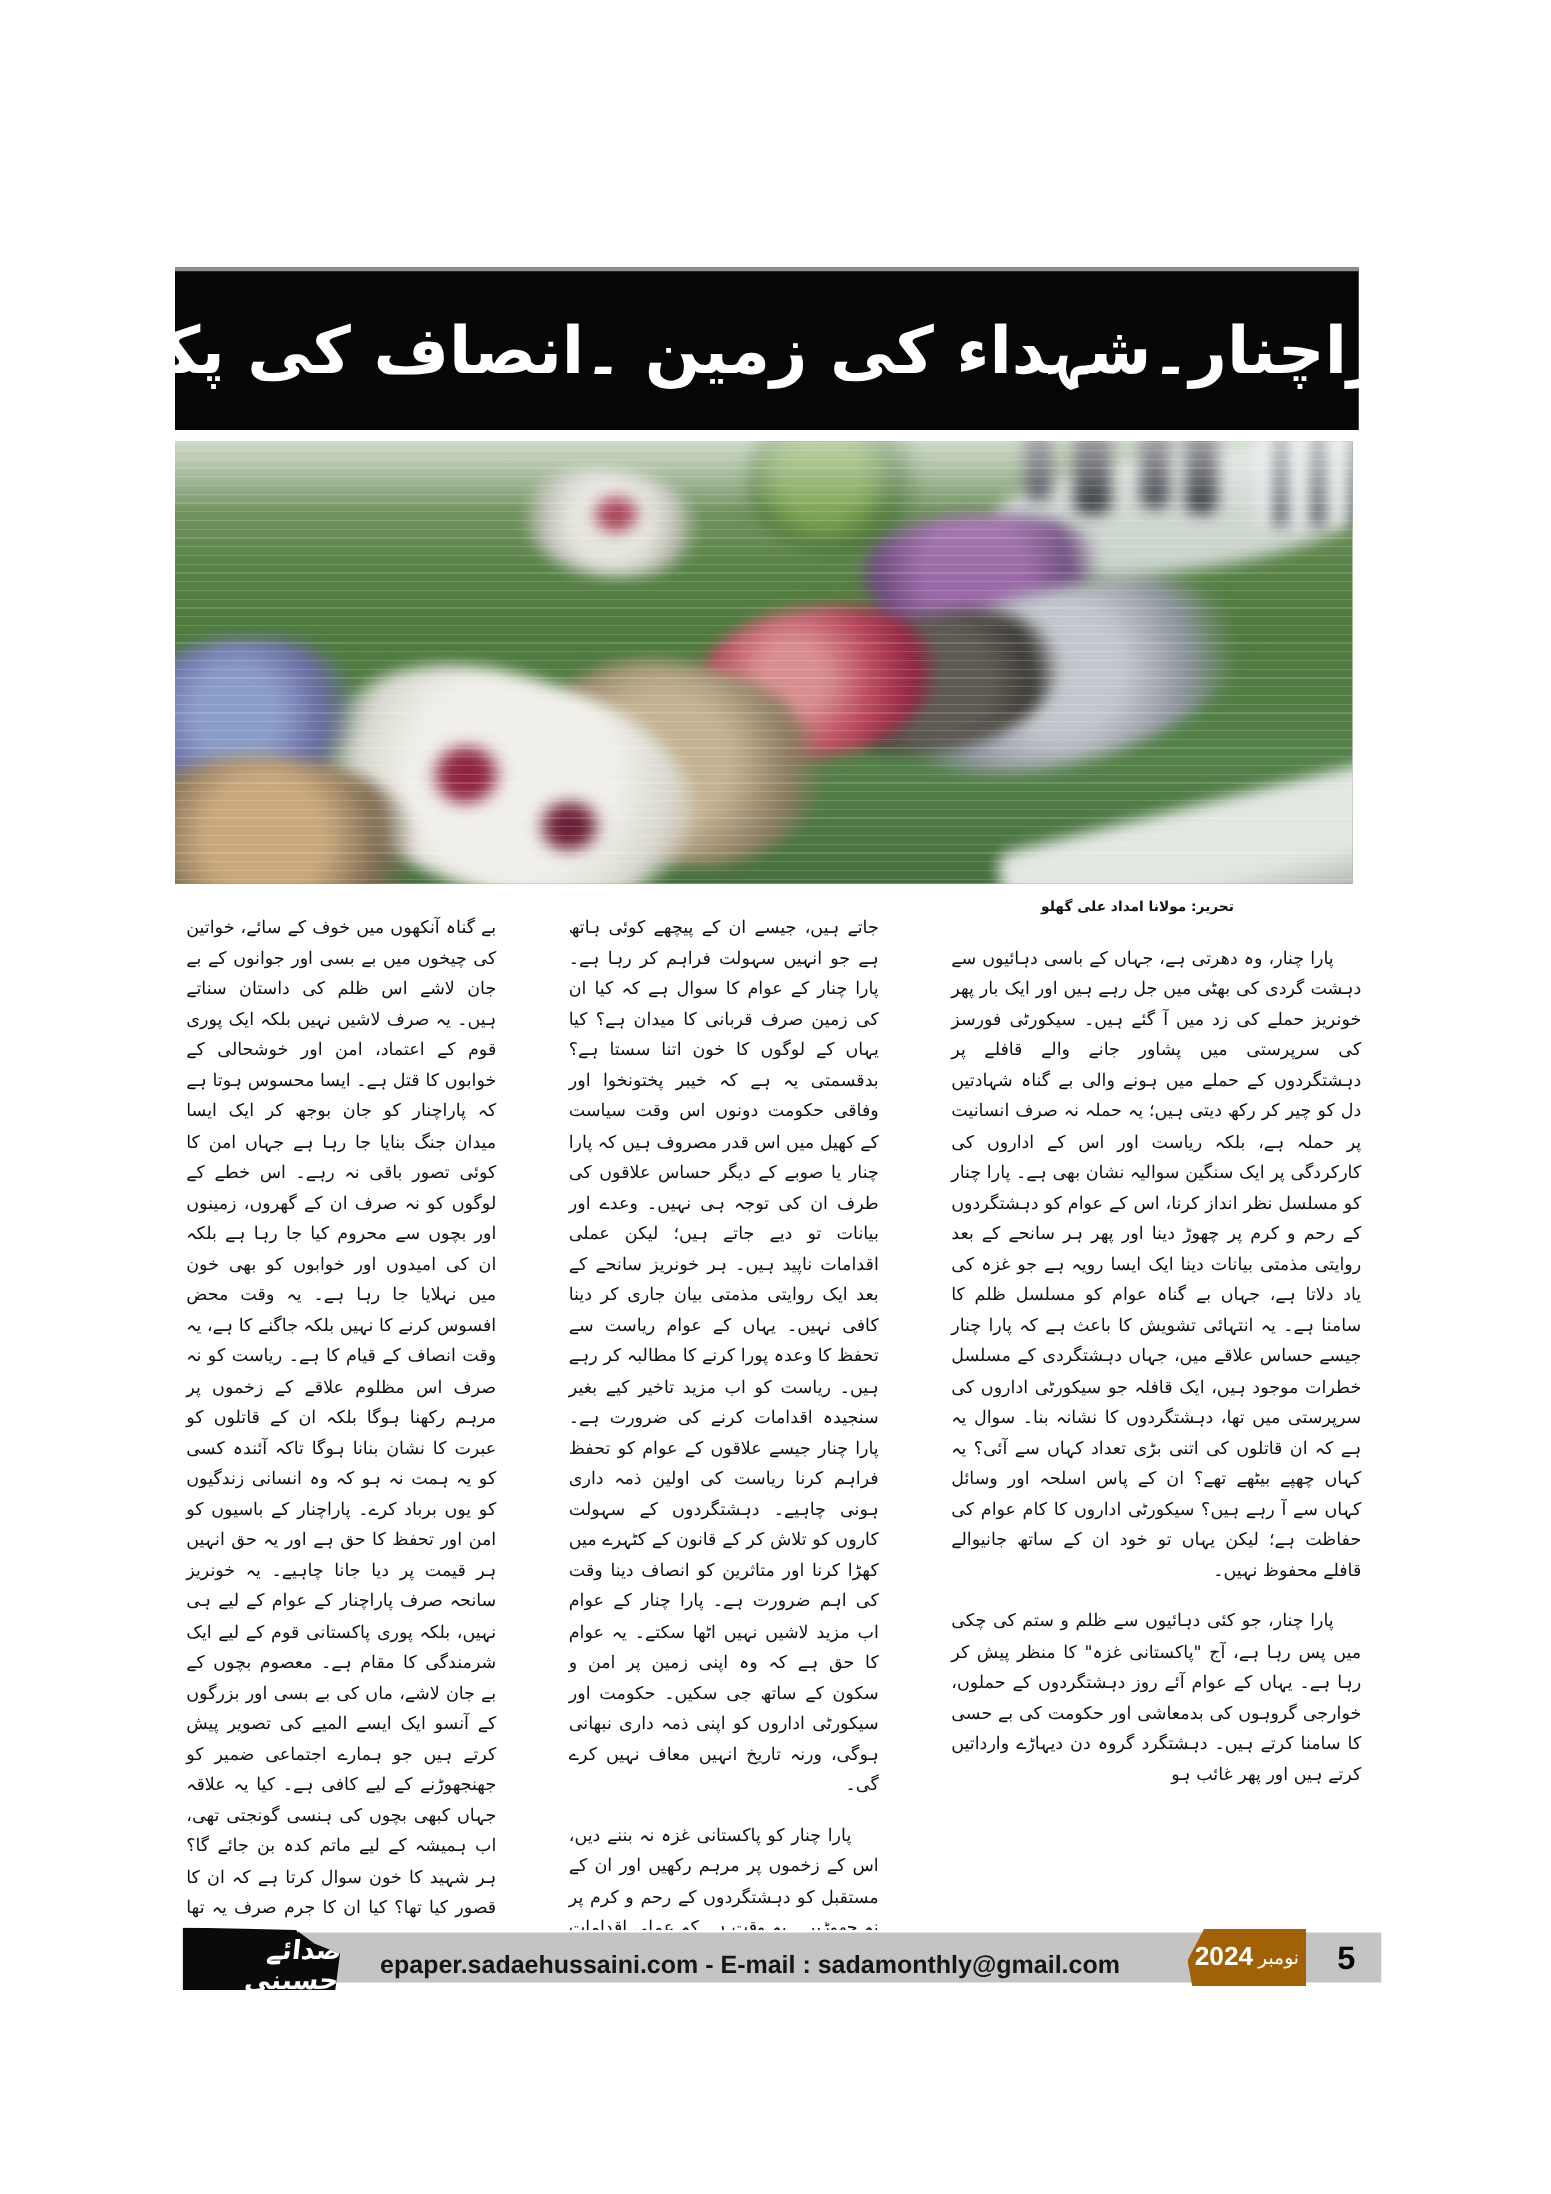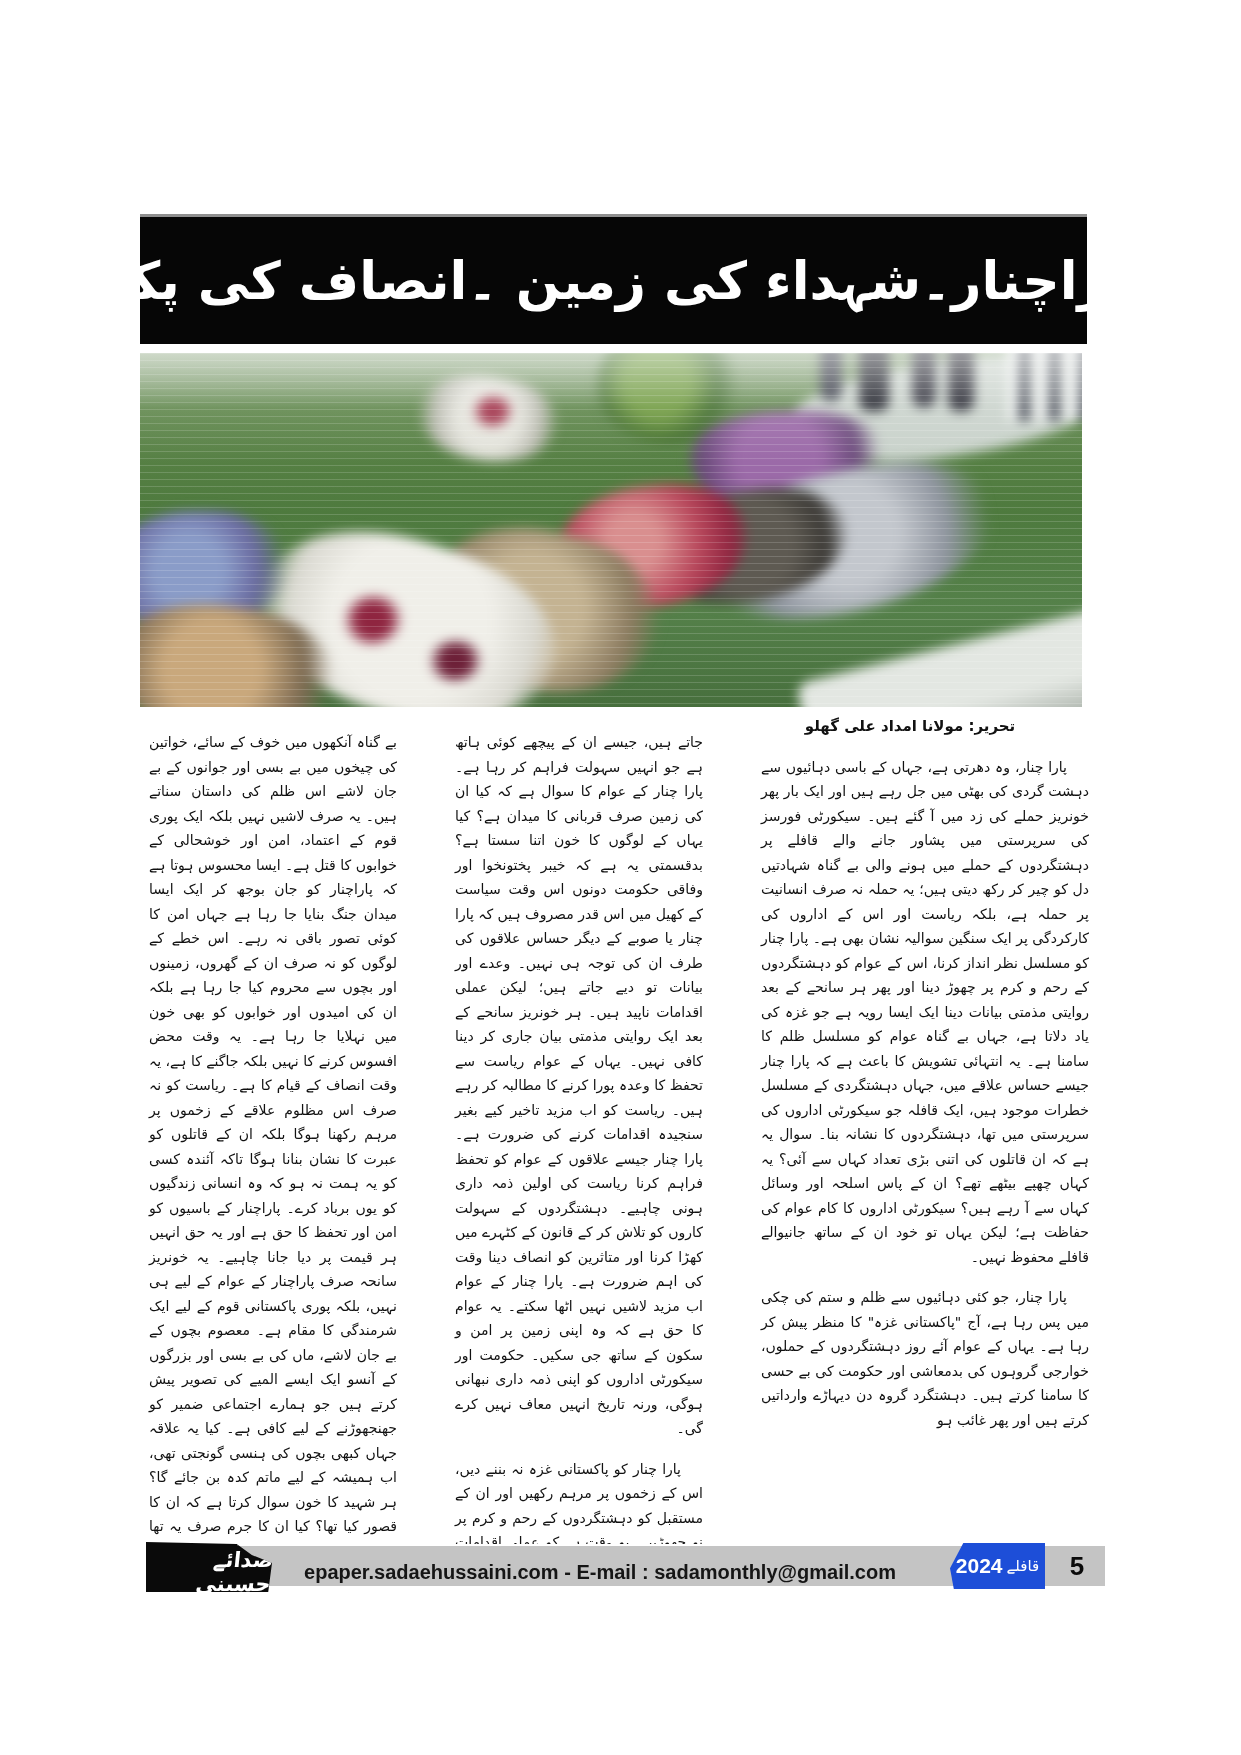--- a/index.html
+++ b/index.html
@@ -65,21 +65,21 @@
     linear-gradient(180deg,rgba(255,255,255,0.55) 0,rgba(255,255,255,0.12) 55px,rgba(255,255,255,0) 110px);}
   
   .columns{
     position:absolute;left:133px;top:714px;width:972px;height:830px;
     direction:rtl;display:flex;gap:26px;overflow:hidden;color:#111;
   }
   .col{text-align:justify;font-size:14px;line-height:24.5px;}
   .col-right{width:360px;}
   .col-mid{width:280px;}
   .col-left{width:280px;}
-  .byline{margin:0 0 6px 0;font-weight:bold;font-size:15px;text-align:center;padding-right:30px;}
+  .byline{margin:0 0 6px 0;font-weight:bold;font-size:11px;text-align:center;padding-right:30px;}
   .para{margin:16px;}
   .para.indent{text-indent:22px;}
   .para + .para{margin-top:10px;}
   
   .footer-bar{
     position:absolute;left:148px;top:1546px;width:957px;height:40px;background:#c4c4c4;
   }
   .footer-center{
     position:absolute;left:270px;top:1546px;width:660px;height:52px;
     display:flex;align-items:center;justify-content:center;
@@ -87,21 +87,21 @@
   }
   .footer-logo{
     position:absolute;left:146px;top:1542px;width:126px;height:50px;background:#0a0a0a;
     clip-path:polygon(0 0,72% 4%,84% 26%,100% 42%,97% 100%,0 100%);
     display:flex;align-items:center;justify-content:center;flex-direction:column;
   }
   .footer-logo .logo-top{color:#ffffff;font-size:8px;direction:rtl;line-height:8px;align-self:flex-end;margin:2px 10px 0 0;}
   .footer-logo .logo-main{color:#ffffff;font-size:21px;font-weight:bold;direction:rtl;line-height:24px;
     transform:skewX(-6deg);}
   .footer-date{
-    position:absolute;left:950px;top:1543px;width:95px;height:46px;background:#1d4ed8;
+    position:absolute;left:950px;top:1543px;width:95px;height:46px;background:#a16207;
     clip-path:polygon(14% 0,100% 0,100% 100%,4% 100%,0 55%);
     display:flex;align-items:center;justify-content:center;gap:4px;direction:ltr;
   }
   .footer-date .year{color:#fff;font-family:"Liberation Sans",sans-serif;font-weight:bold;font-size:21px;}
   .footer-date .month{color:#fff;font-size:15px;direction:rtl;}
   .footer-page{
     position:absolute;left:1052px;top:1546px;width:50px;height:40px;
     display:flex;align-items:center;justify-content:center;
     font-family:"Liberation Sans",sans-serif;font-weight:bold;font-size:26px;color:#0a0a0a;
   }
@@ -165,18 +165,18 @@
 
   <div class="footer-logo">
     <span class="logo-top">ماہنامہ</span>
     <span class="logo-main">صدائے حسینی</span>
   </div>
 
   <div class="footer-center">epaper.sadaehussaini.com -  E-mail : sadamonthly@gmail.com</div>
 
   <div class="footer-date">
     <span class="year">2024</span>
-    <span class="month">قافلے</span>
+    <span class="month">نومبر</span>
   </div>
 
   <div class="footer-page">5</div>
 
 </div>
 
 </body></html>

